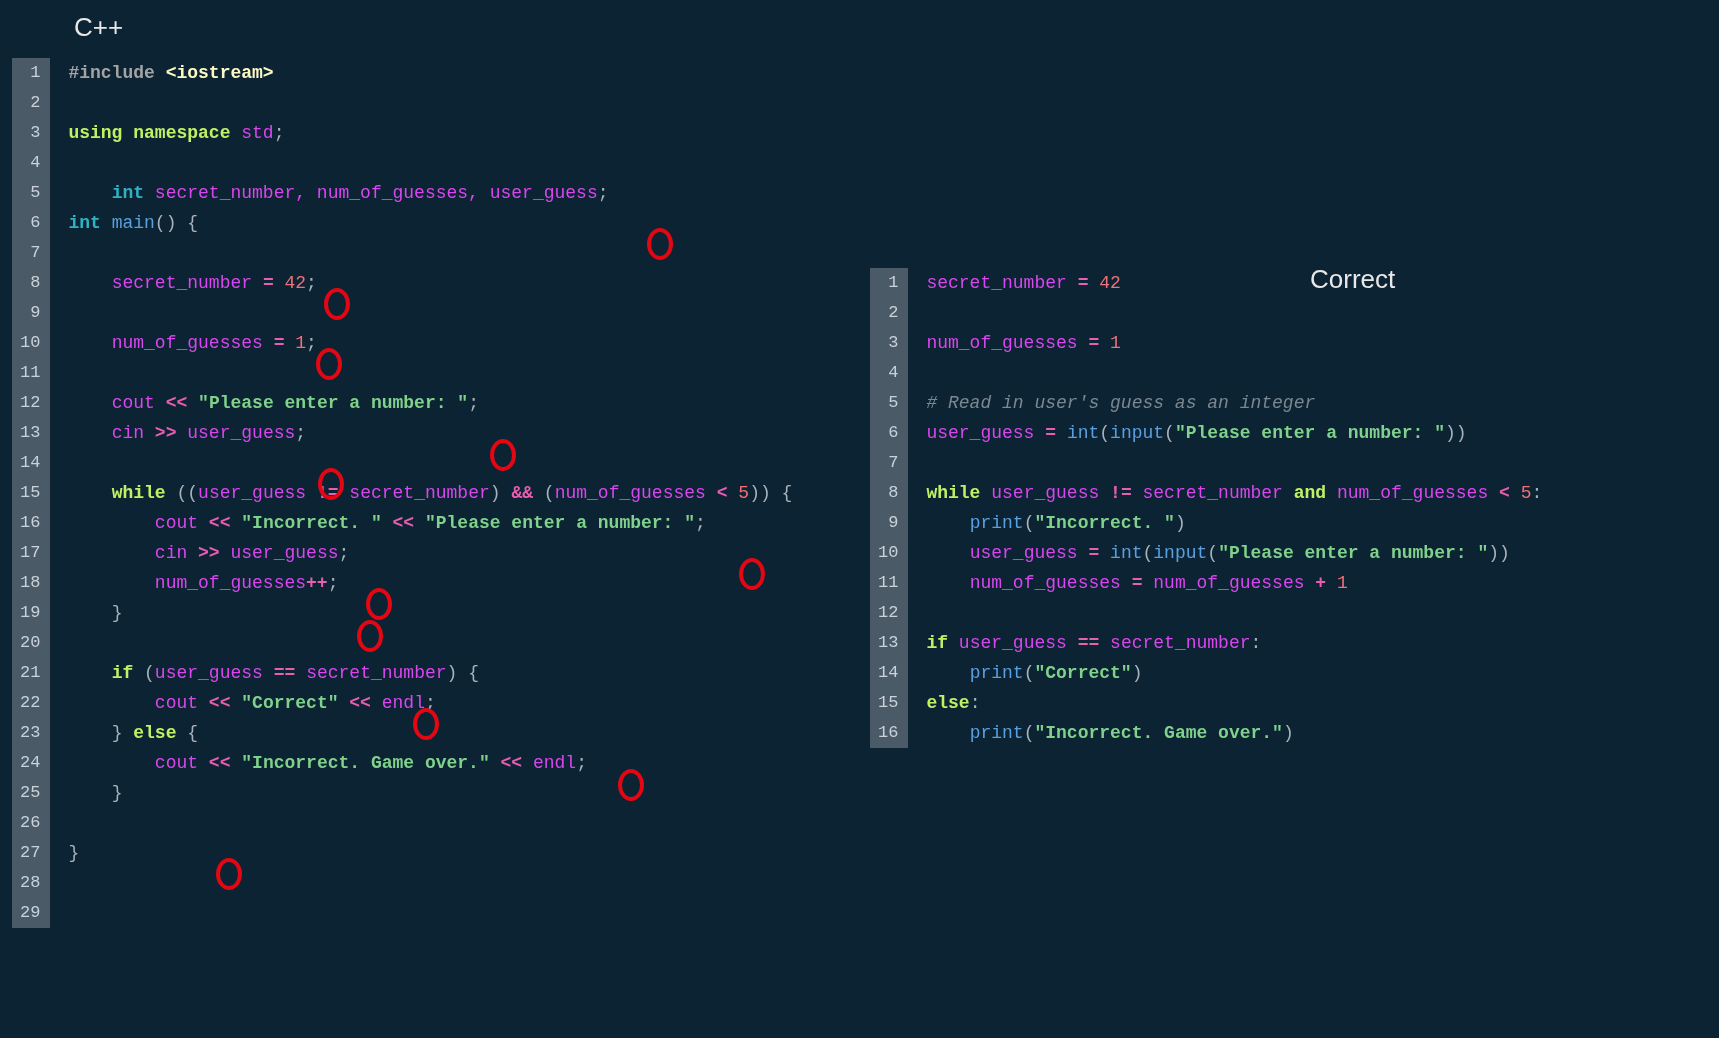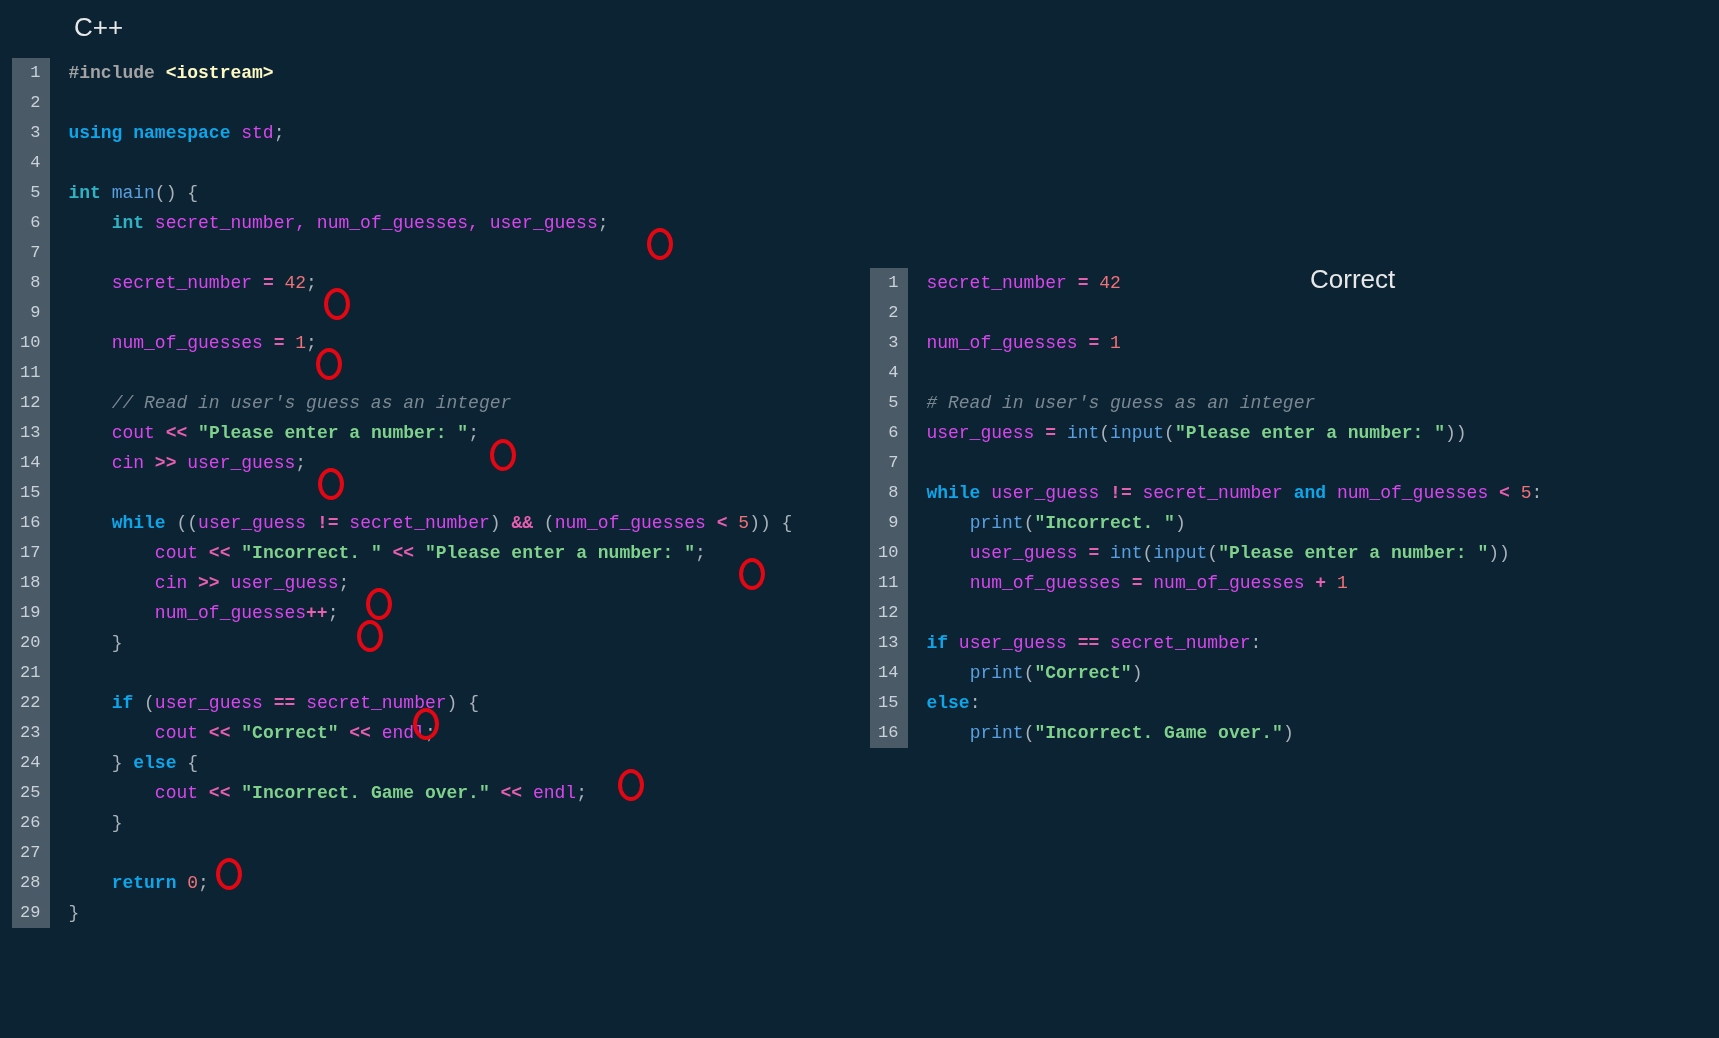--- a/index.html
+++ b/index.html
@@ -39,21 +39,21 @@
   .code {
     padding-left: 18px;
   }
   .code .row {
     height: 30px;
     line-height: 30px;
     white-space: pre;
     position: relative;
   }
   
-  .kw  { color: #0ea5e9; font-weight: bold; }          
+  .kw  { color: #bef264; font-weight: bold; }          
   .ty  { color: #2fb3c4; font-weight: bold; }          
   .fn  { color: #5aa0e0; }                             
   .id  { color: #d946ef; }                             
   .op  { color: #e85fb1; font-weight: bold; }          
   .pn  { color: #a9b2b9; }                             
   .nm  { color: #f07178; }                             
   .st  { color: #7fd18b; font-weight: bold; }          
   .cm  { color: #7a8891; font-style: italic; }         
   .pre { color: #a3a3a3; font-weight: bold; }          
   .lib { color: #fef9c3; font-weight: bold; }          
@@ -104,44 +104,42 @@
       <div class="ln">26</div>
       <div class="ln">27</div>
       <div class="ln">28</div>
       <div class="ln">29</div>
     </div>
   <div class="code">
     <div class="row"><span class="pre">#include</span> <span class="lib">&lt;iostream&gt;</span></div>
     <div class="row"></div>
     <div class="row"><span class="kw">using</span> <span class="kw">namespace</span> <span class="id">std</span><span class="pn">;</span></div>
     <div class="row"></div>
+    <div class="row">    <span class="ty">int</span> <span class="id">secret_number, num_of_guesses, user_guess</span><span class="pn">;</span></div>
     <div class="row"><span class="ty">int</span> <span class="fn">main</span><span class="pn">(</span><span class="pn">)</span> <span class="pn">{</span></div>
-    <div class="row">    <span class="ty">int</span> <span class="id">secret_number, num_of_guesses, user_guess</span><span class="pn">;</span></div>
     <div class="row"></div>
     <div class="row">    <span class="id">secret_number</span> <span class="op">=</span> <span class="nm">42</span><span class="pn">;</span></div>
     <div class="row"></div>
     <div class="row">    <span class="id">num_of_guesses</span> <span class="op">=</span> <span class="nm">1</span><span class="pn">;</span></div>
     <div class="row"></div>
-    <div class="row">    <span class="cm">// Read in user's guess as an integer</span></div>
     <div class="row">    <span class="id">cout</span> <span class="op">&lt;&lt;</span> <span class="st">"Please enter a number: "</span><span class="pn">;</span></div>
     <div class="row">    <span class="id">cin</span> <span class="op">&gt;&gt;</span> <span class="id">user_guess</span><span class="pn">;</span></div>
     <div class="row"></div>
     <div class="row">    <span class="kw">while</span> <span class="pn">(</span><span class="pn">(</span><span class="id">user_guess</span> <span class="op">!=</span> <span class="id">secret_number</span><span class="pn">)</span> <span class="op">&amp;&amp;</span> <span class="pn">(</span><span class="id">num_of_guesses</span> <span class="op">&lt;</span> <span class="nm">5</span><span class="pn">)</span><span class="pn">)</span> <span class="pn">{</span></div>
     <div class="row">        <span class="id">cout</span> <span class="op">&lt;&lt;</span> <span class="st">"Incorrect. "</span> <span class="op">&lt;&lt;</span> <span class="st">"Please enter a number: "</span><span class="pn">;</span></div>
     <div class="row">        <span class="id">cin</span> <span class="op">&gt;&gt;</span> <span class="id">user_guess</span><span class="pn">;</span></div>
     <div class="row">        <span class="id">num_of_guesses</span><span class="op">++</span><span class="pn">;</span></div>
     <div class="row">    <span class="pn">}</span></div>
     <div class="row"></div>
     <div class="row">    <span class="kw">if</span> <span class="pn">(</span><span class="id">user_guess</span> <span class="op">==</span> <span class="id">secret_number</span><span class="pn">)</span> <span class="pn">{</span></div>
     <div class="row">        <span class="id">cout</span> <span class="op">&lt;&lt;</span> <span class="st">"Correct"</span> <span class="op">&lt;&lt;</span> <span class="id">endl</span><span class="pn">;</span></div>
     <div class="row">    <span class="pn">}</span> <span class="kw">else</span> <span class="pn">{</span></div>
     <div class="row">        <span class="id">cout</span> <span class="op">&lt;&lt;</span> <span class="st">"Incorrect. Game over."</span> <span class="op">&lt;&lt;</span> <span class="id">endl</span><span class="pn">;</span></div>
     <div class="row">    <span class="pn">}</span></div>
     <div class="row"></div>
-    <div class="row">    <span class="kw">return</span> <span class="nm">0</span><span class="pn">;</span></div>
     <div class="row"><span class="pn">}</span></div>
   </div>
 </div>
 
 <div class="editor" style="left:870px; top:268px;">
   <div class="gutter" id="py-gutter">
       <div class="ln">1</div>
       <div class="ln">2</div>
       <div class="ln">3</div>
       <div class="ln">4</div>

